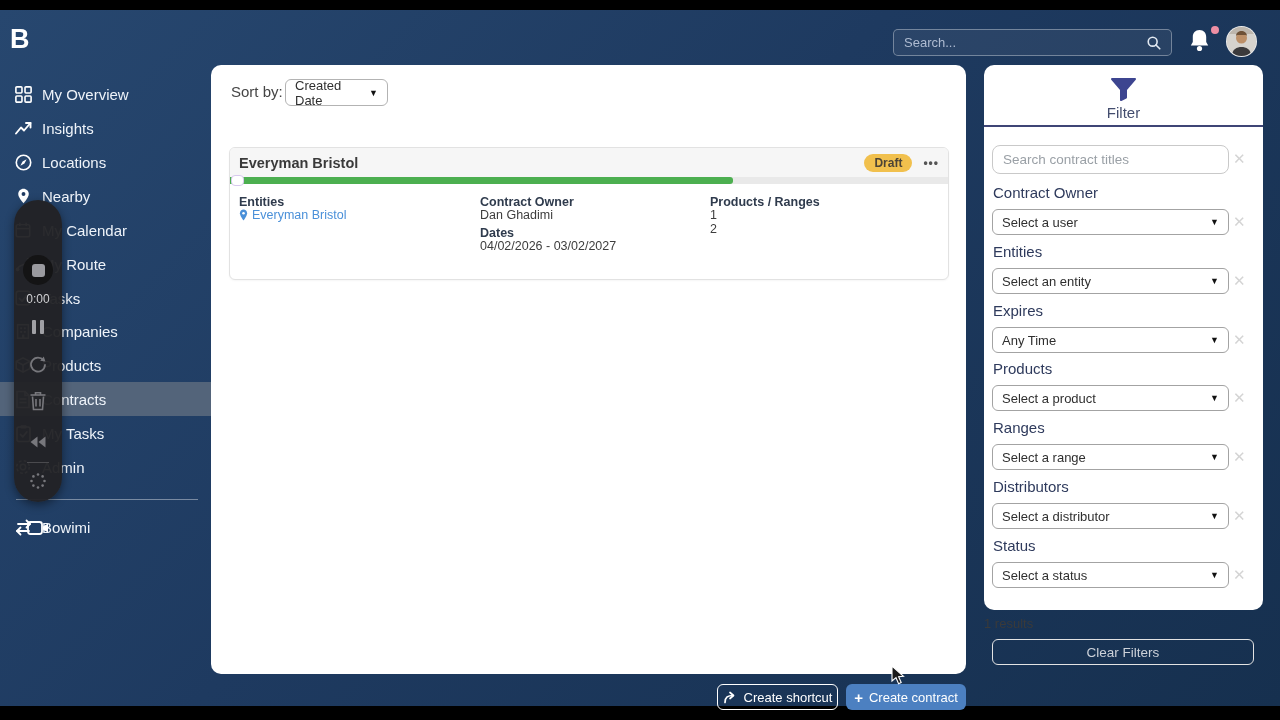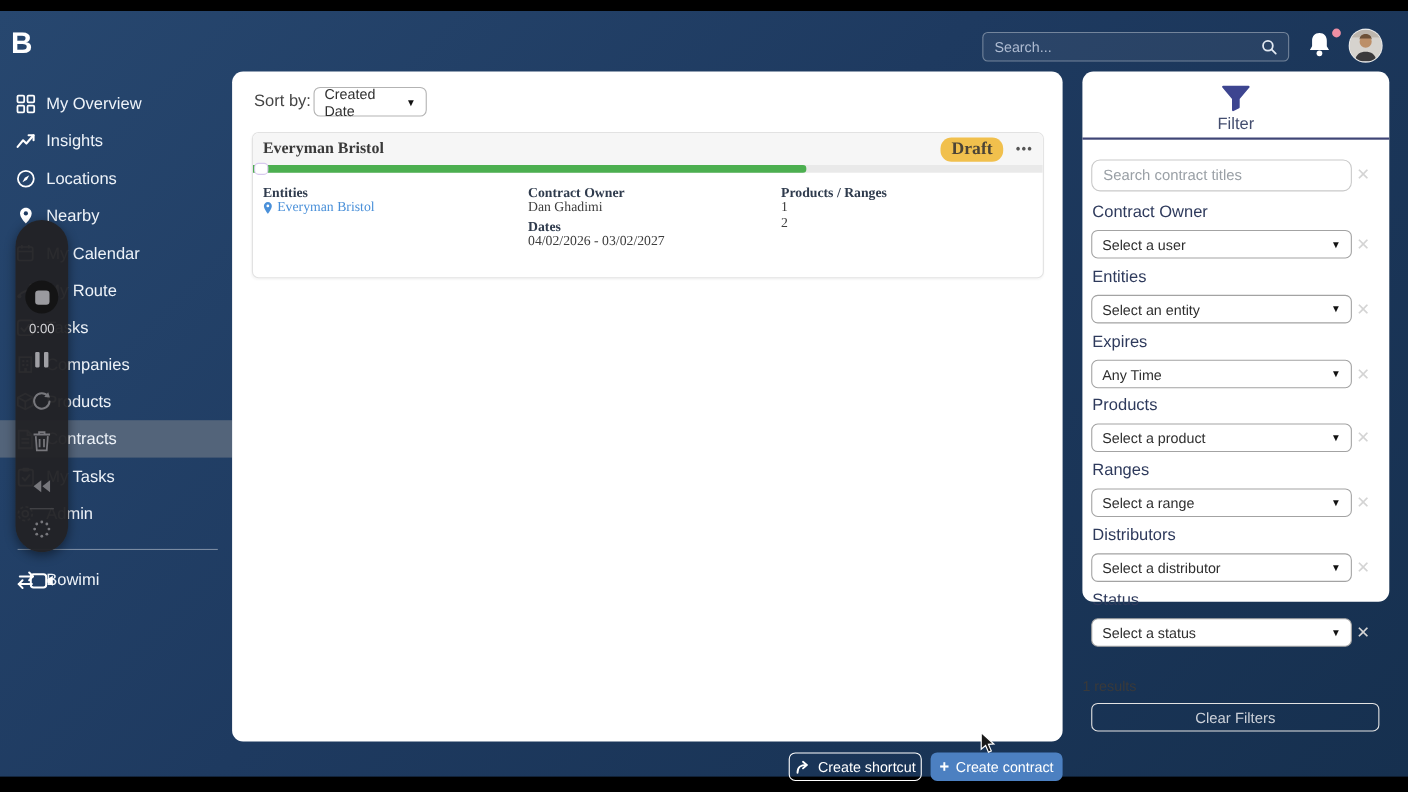--- a/index.html
+++ b/index.html
@@ -47,41 +47,41 @@
   .rec-pause span { width:4px; height:14px; background:#a0a0a5; border-radius:1px; }
   .rec-div { left:13px; top:262px; width:22px; height:1px; background:#4a4a4e; position:absolute; margin-left:0; }
 
   
   #main { left:211px; top:55px; width:755px; height:609px; background:#fff; border-radius:10px; }
   .sort-label { left:20px; top:18px; font-size:15px; color:#454545; }
   .sort-select { left:74px; top:14px; width:103px; height:27px; border:1px solid #b3b3b3; border-radius:6px;
                  display:flex; align-items:center; justify-content:space-between; padding:0 9px;
                  font-size:13px; color:#2f2f2f; cursor:pointer; background:#fff; }
   .caret { font-size:9px; color:#111; }
-  #card { left:18px; top:55px; width:720px; height:133px; border:1px solid #e2e2e2; border-radius:6px;
-          overflow:hidden; background:#fff; box-shadow:0 1px 2px rgba(0,0,0,.04);font-family:Liberation Serif, serif; }
+  #card { left:18px; top:82px; width:720px; height:133px; border:1px solid #e2e2e2; border-radius:6px;
+          overflow:hidden; background:#fff; box-shadow:0 1px 2px rgba(0,0,0,.04); }
   .card-head { position:absolute; left:0; top:0; right:0; height:29px; background:#f6f6f6;
                display:flex; align-items:center; padding:0 9px; }
   .card-title { font-size:14.5px; font-weight:700; color:#3a3a3a; flex:1; }
-  .badge { background:#f1c04d; color:#4c4436; font-size:16px; font-weight:700;
+  .badge { background:#f1c04d; color:#4c4436; font-size:12px; font-weight:700;
            padding:2px 10px; border-radius:10px; }
   .dots { margin-left:11px; color:#555; font-size:12px; font-weight:700; letter-spacing:1px; cursor:pointer; }
   .ptrack { position:absolute; left:0; top:29px; right:0; height:7px; background:#e9e9e9; }
   .pfill { height:7px; background:#4caf50; border-radius:0 3px 3px 0; width:0; }
   .pknob { position:absolute; left:1px; top:27px; width:13px; height:11px; background:#fff;
            border:1px solid #d8c9ee; border-radius:4px; }
   .f-label { position:absolute; font-size:12.5px; font-weight:700; color:#2f3b4d; }
   .f-value { position:absolute; font-size:12.5px; color:#3d3d3d; }
   .link { color:#4a90d9; cursor:pointer; display:flex; align-items:center; gap:4px; }
   .see-more { position:absolute; left:0; right:0; bottom:0; height:21px; background:#fbfbfb;
               border-top:1px solid #efefef; display:flex; align-items:center; justify-content:center;
               gap:7px; color:#9a9a9a; font-size:10.5px; letter-spacing:.6px; cursor:pointer; }
 
   
-  #fpanel { left:984px; top:55px; width:279px; height:482px; background:#fff; border-radius:10px;text-decoration:underline; }
+  #fpanel { left:984px; top:55px; width:279px; height:545px; background:#fff; border-radius:10px;text-decoration:underline; }
   .f-title { left:0; top:39px; width:279px; text-align:center; font-size:15px; color:#434d6e; }
   .f-rule { left:0; top:60px; width:279px; height:2px; background:#3f4576; }
   .fsearch { left:8px; top:80px; width:237px; height:29px; border:1px solid #c9c9c9; border-radius:8px;
              display:flex; align-items:center; }
   .fsearch input { flex:1; border:none; outline:none; font-size:13.5px; padding:0 10px;
                    color:#333; font-family:inherit; background:transparent; }
   .fsearch input::placeholder { color:#9aa0a6; }
   .flabel { left:9px; font-size:15px; color:#2e3a5c; }
   .fselect { left:8px; width:237px; height:26px; border:1px solid #a3a3a3; border-radius:6px;
              display:flex; align-items:center; justify-content:space-between; padding:0 9px;

